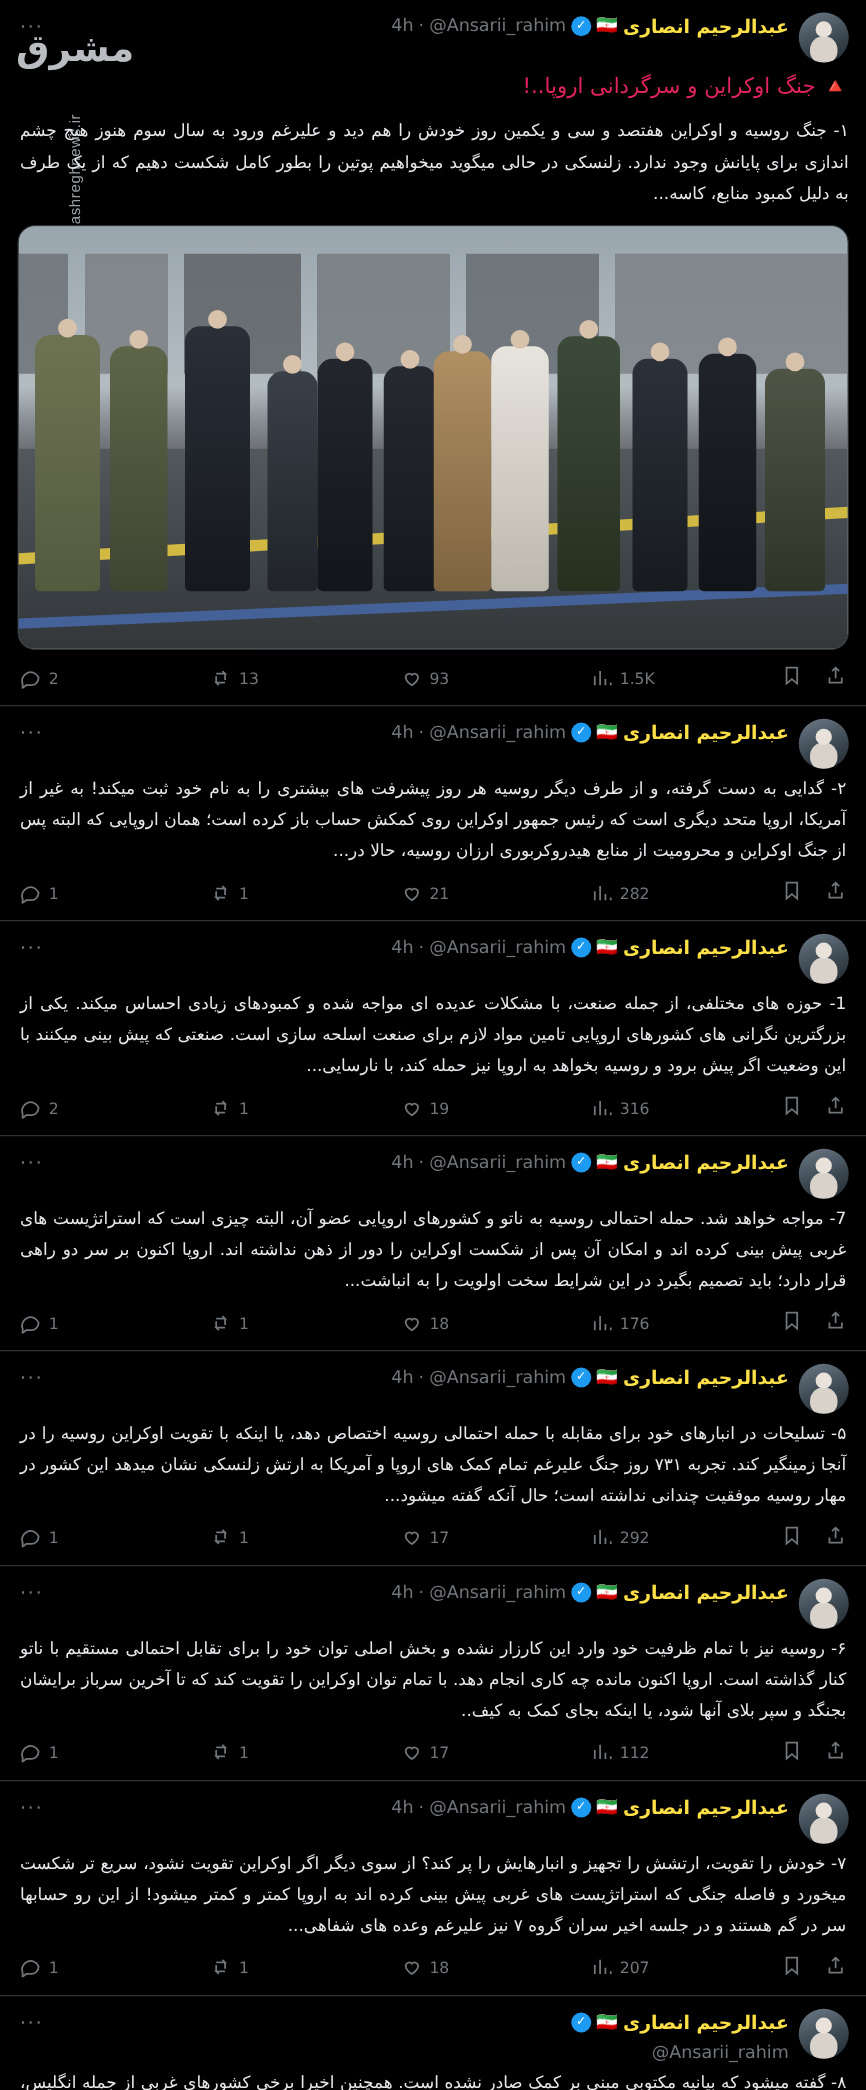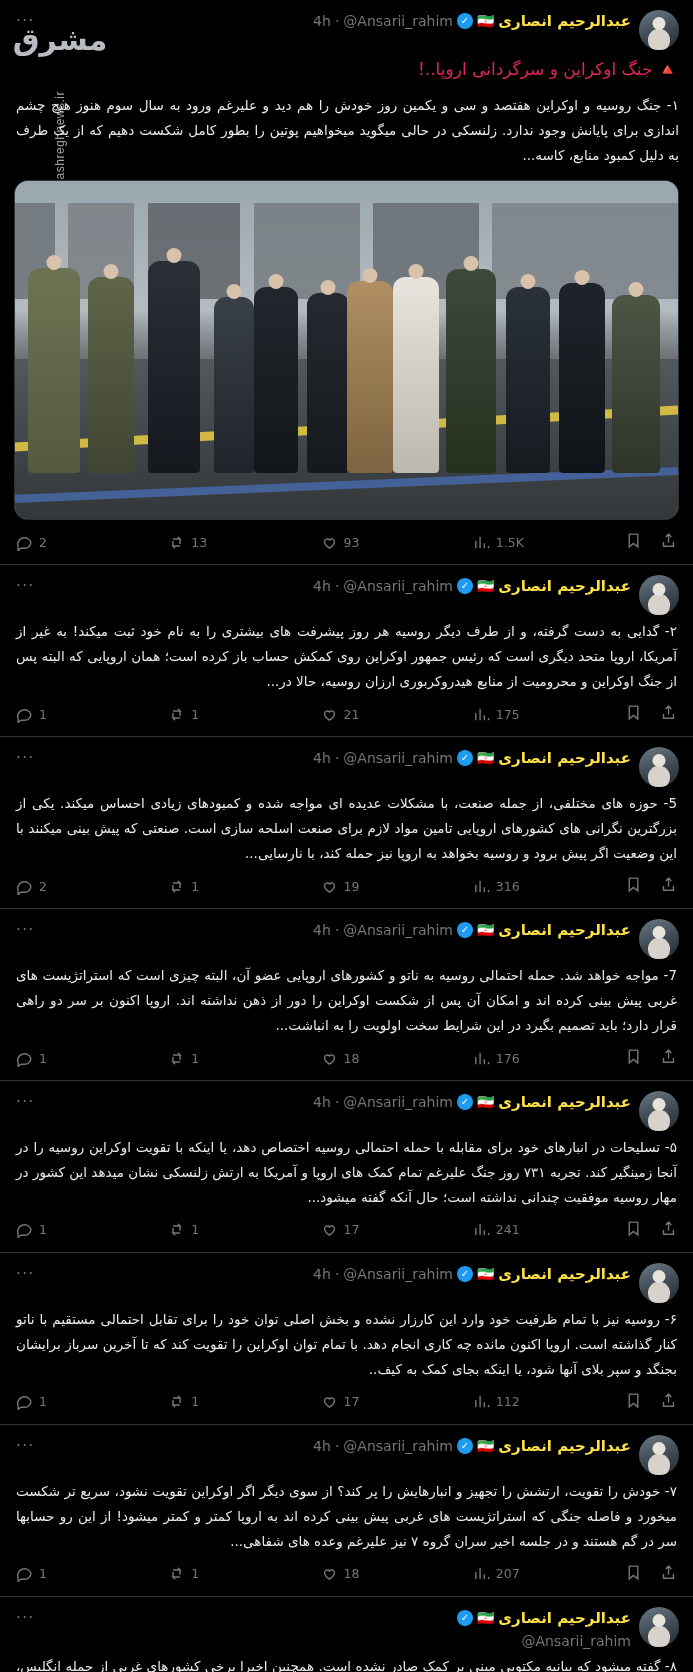--- a/index.html
+++ b/index.html
@@ -332,21 +332,21 @@
         <div class="act">
           <svg width="17" height="17" viewBox="0 0 24 24" fill="none" stroke="#71767b" stroke-width="2">
               <path d="M12 20s-7-4.5-7-9a4 4 0 0 1 7-2.6A4 4 0 0 1 19 11c0 4.5-7 9-7 9z"></path>
             </svg>
           <span class="num">21</span>
         </div>
         <div class="act">
           <svg width="17" height="17" viewBox="0 0 24 24" fill="none" stroke="#71767b" stroke-width="2">
               <path d="M4 20V10M10 20V4M16 20v-7M22 20v-3"></path>
             </svg>
-          <span class="num">175</span>
+          <span class="num">282</span>
         </div>
         <div class="act-right">
           <span><svg width="17" height="17" viewBox="0 0 24 24" fill="none" stroke="#71767b" stroke-width="2">
                 <path d="M6 3h12v18l-6-5-6 5z"></path>
               </svg></span>
           <span><svg width="17" height="17" viewBox="0 0 24 24" fill="none" stroke="#71767b" stroke-width="2">
                 <path d="M12 3v12M8 7l4-4 4 4M5 14v6h14v-6"></path>
               </svg></span>
         </div>
       </div>
@@ -358,21 +358,21 @@
         <div class="meta">
           <span class="name">عبدالرحیم انصاری</span>
           <span class="flag">🇮🇷</span>
           <span class="verified">✓</span>
           <span class="handle">@Ansarii_rahim</span>
           <span class="dot">·</span>
           <span class="time">4h</span>
           <span class="more">···</span>
         </div>
       </div>
-      <div class="body">5- حوزه های مختلفی، از جمله صنعت، با مشکلات عدیده ای مواجه شده و کمبودهای زیادی احساس میکند. یکی از بزرگترین نگرانی های کشورهای اروپایی تامین مواد لازم برای صنعت اسلحه سازی است. صنعتی که پیش بینی میکنند با این وضعیت اگر پیش برود و روسیه بخواهد به اروپا نیز حمله کند، با نارسایی...</div>
+      <div class="body">1- حوزه های مختلفی، از جمله صنعت، با مشکلات عدیده ای مواجه شده و کمبودهای زیادی احساس میکند. یکی از بزرگترین نگرانی های کشورهای اروپایی تامین مواد لازم برای صنعت اسلحه سازی است. صنعتی که پیش بینی میکنند با این وضعیت اگر پیش برود و روسیه بخواهد به اروپا نیز حمله کند، با نارسایی...</div>
       <div class="actions">
         <div class="act">
           <svg width="17" height="17" viewBox="0 0 24 24" fill="none" stroke="#71767b" stroke-width="2">
               <path d="M21 11.5a8.5 8.5 0 0 1-8.5 8.5H7l-4 3v-4.5A8.5 8.5 0 1 1 21 11.5z"></path>
             </svg>
           <span class="num">2</span>
         </div>
         <div class="act">
           <svg width="17" height="17" viewBox="0 0 24 24" fill="none" stroke="#71767b" stroke-width="2">
               <path d="M7 7h10l-3-3M17 17H7l3 3M17 7v7M7 17v-7"></path>
@@ -482,21 +482,21 @@
         <div class="act">
           <svg width="17" height="17" viewBox="0 0 24 24" fill="none" stroke="#71767b" stroke-width="2">
               <path d="M12 20s-7-4.5-7-9a4 4 0 0 1 7-2.6A4 4 0 0 1 19 11c0 4.5-7 9-7 9z"></path>
             </svg>
           <span class="num">17</span>
         </div>
         <div class="act">
           <svg width="17" height="17" viewBox="0 0 24 24" fill="none" stroke="#71767b" stroke-width="2">
               <path d="M4 20V10M10 20V4M16 20v-7M22 20v-3"></path>
             </svg>
-          <span class="num">241</span>
+          <span class="num">292</span>
         </div>
         <div class="act-right">
           <span><svg width="17" height="17" viewBox="0 0 24 24" fill="none" stroke="#71767b" stroke-width="2">
                 <path d="M6 3h12v18l-6-5-6 5z"></path>
               </svg></span>
           <span><svg width="17" height="17" viewBox="0 0 24 24" fill="none" stroke="#71767b" stroke-width="2">
                 <path d="M12 3v12M8 7l4-4 4 4M5 14v6h14v-6"></path>
               </svg></span>
         </div>
       </div>

